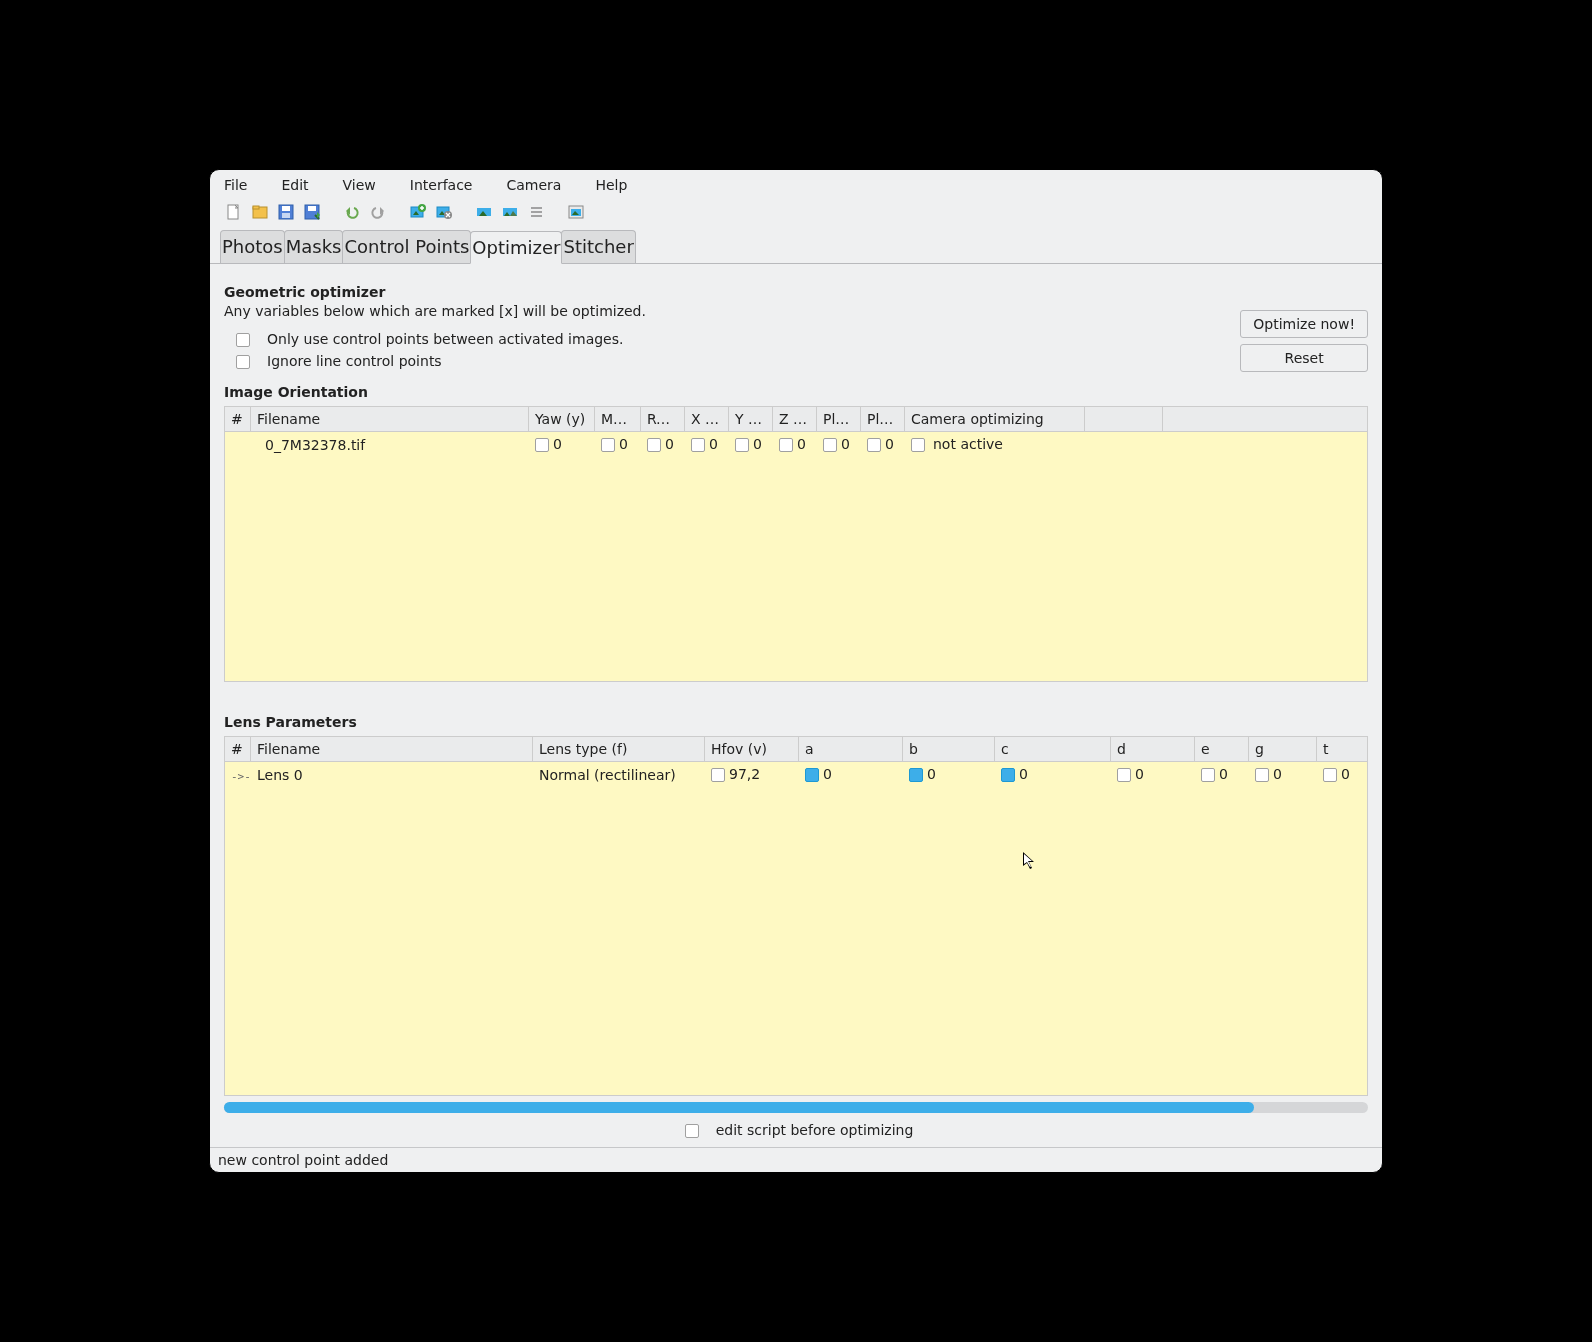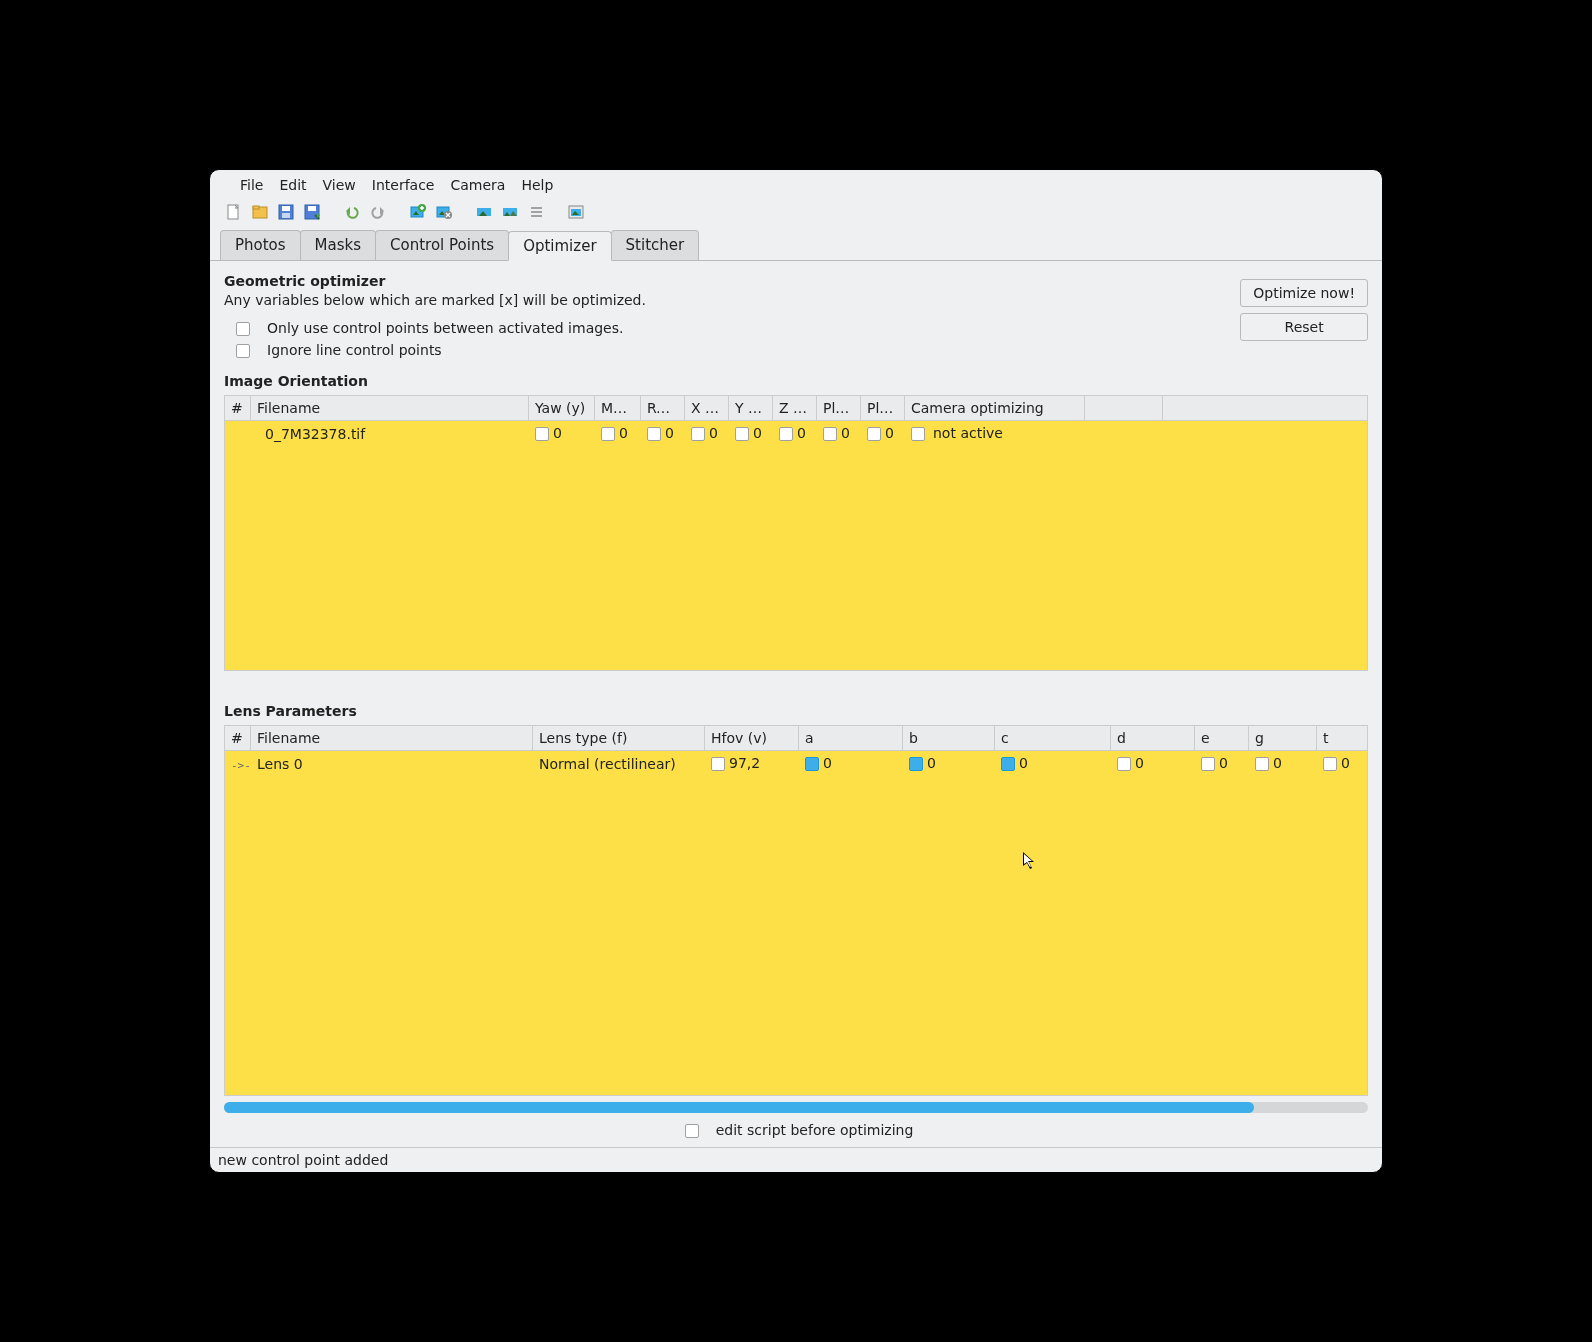--- a/index.html
+++ b/index.html
@@ -17,21 +17,21 @@
     background:#eff0f1;
     border:1px solid #000;
     border-radius:10px;
     box-shadow:0 0 0 6px rgba(0,0,0,0.3);
     display:flex; flex-direction:column;
     overflow:hidden;
     position:relative;
   }
 
   .menubar {
-    display:flex; gap:0; padding:4px 22px;
+    display:flex; gap:18px; padding:4px 6px;
   }
   .menubar .menu-item {
     padding:3px 8px; border-radius:4px; cursor:default;
   }
 
   .toolbar {
     display:flex; gap:6px; padding:2px 14px 8px 14px; align-items:center;
   }
   .tb-btn {
     width:20px; height:20px;
@@ -39,44 +39,44 @@
     cursor:default;
   }
   .tb-btn svg { width:18px; height:18px; }
   .tb-sep { width:8px; }
 
   .tabbar {
     display:flex; padding:0 10px;
     border-bottom:1px solid #b8b9bc;
   }
   .tab {
-    padding:5px 14px;
+    padding:5px 1px;
     background:#dcddde;
     border:1px solid #b8b9bc;
     border-bottom:none;
     margin-right:-1px;
     border-radius:4px 4px 0 0;
     cursor:default;
-    font-size:15px;
+    font-size:18px;
   }
   .tab.active {
     background:#eff0f1;
     position:relative;
     top:1px;
     border-bottom:1px solid #eff0f1;
   }
 
   .optimizer-page {
     flex:1;
     display:flex; flex-direction:column;
     padding:6px 14px 0 14px;
     overflow:hidden;
   }
 
-  .top-row { display:flex; justify-content:space-between; align-items:flex-start; }
+  .top-row { display:flex; justify-content:space-between; align-items:flex-end;margin-top:8px; }
   .top-left { flex:1; }
   .top-right { display:flex; flex-direction:column; gap:6px; padding-top:12px; }
 
   .section-title { font-weight:bold; padding:6px 0 2px 0; }
   .desc { line-height:1.3; }
 
   .check-row { display:flex; align-items:center; gap:15px; padding:3px 0 3px 6px; }
   .check-row.indent { margin-left:6px; }
   input[type=checkbox] {
     appearance:none;
@@ -127,21 +127,21 @@
   tbody td {
     padding:4px 6px;
     vertical-align:middle;
     white-space:nowrap;
     overflow:hidden;
   }
   .table-body-area {
     border-left:1px solid #ccc;
     border-right:1px solid #ccc;
     border-bottom:1px solid #ccc;
-    background:#fde047;
+    background:#fef9c3;
     overflow:hidden;
   }
   .orient-area { height:250px; }
   .lens-area { flex:1; min-height:200px; }
 
   .cell-cb { display:inline-flex; align-items:center; gap:2px; }
 
   .tree-toggle {
     display:inline-block; width:14px;
     font-family:monospace; font-size:11px; color:#666;

